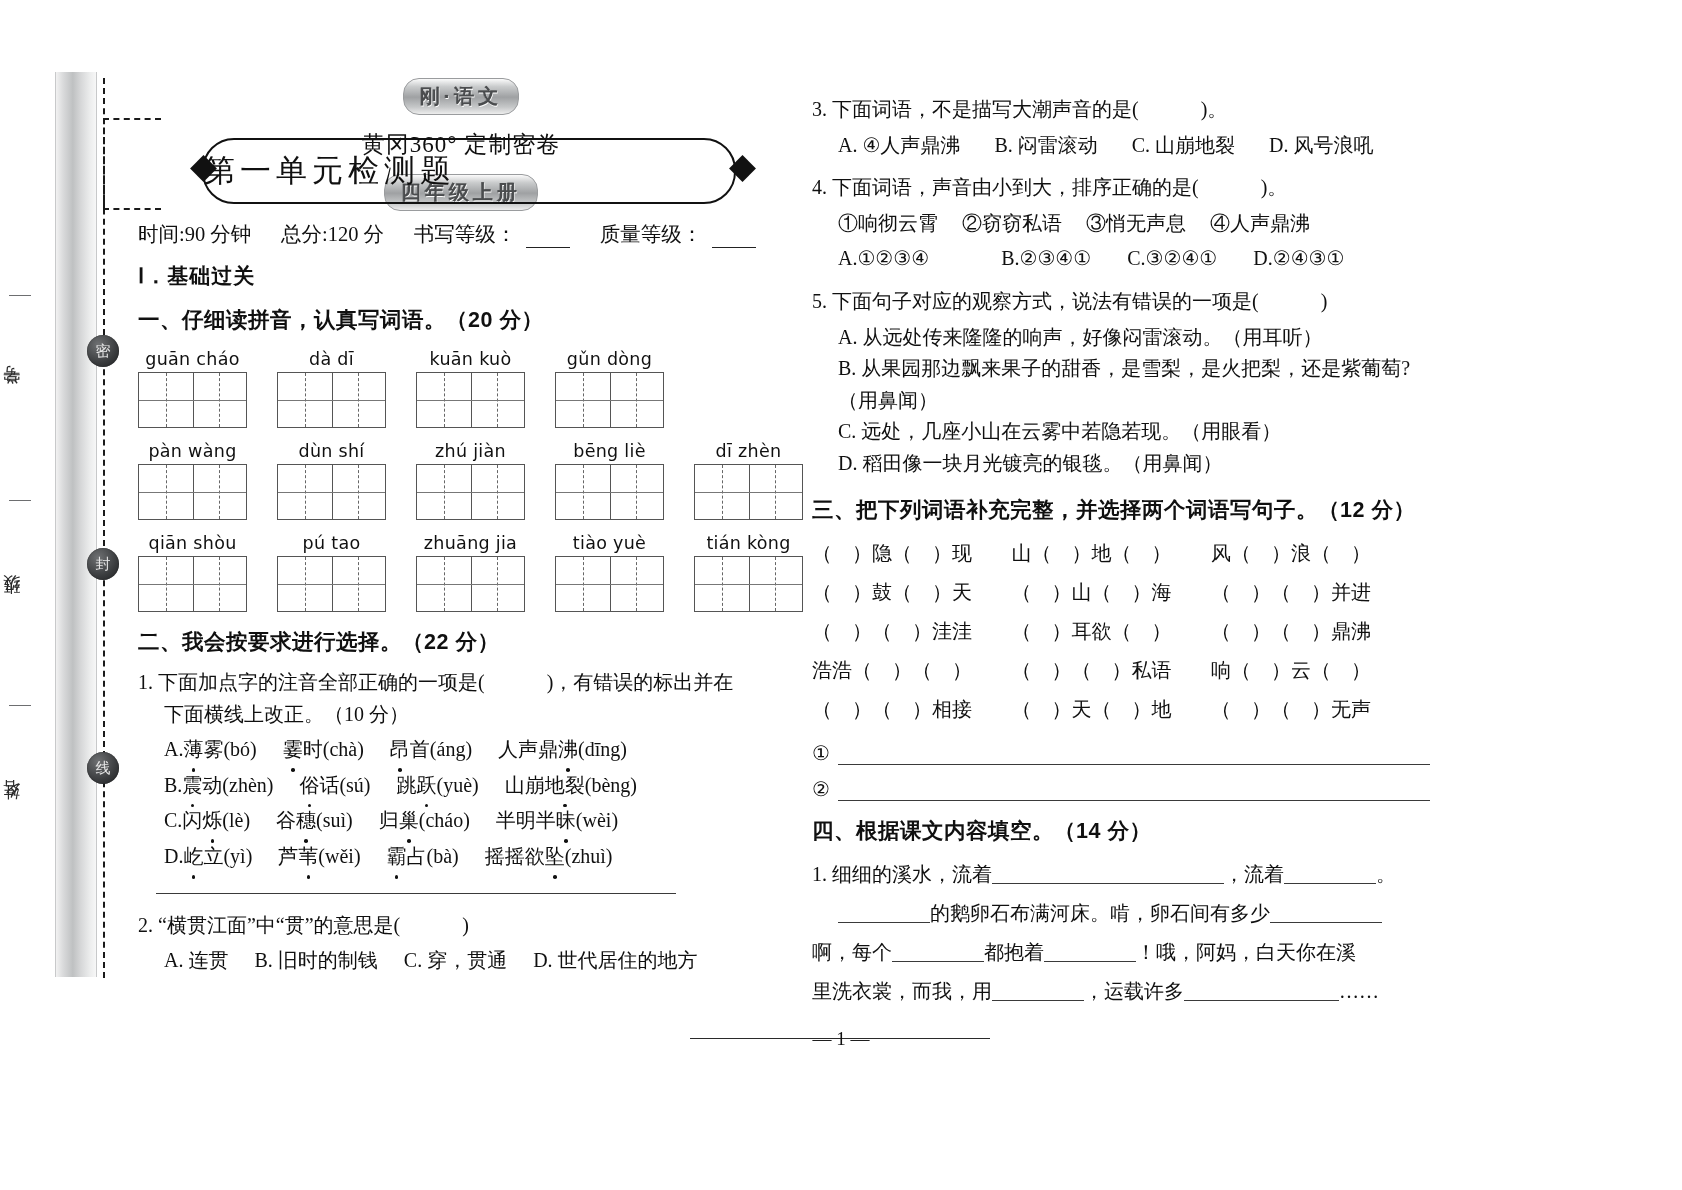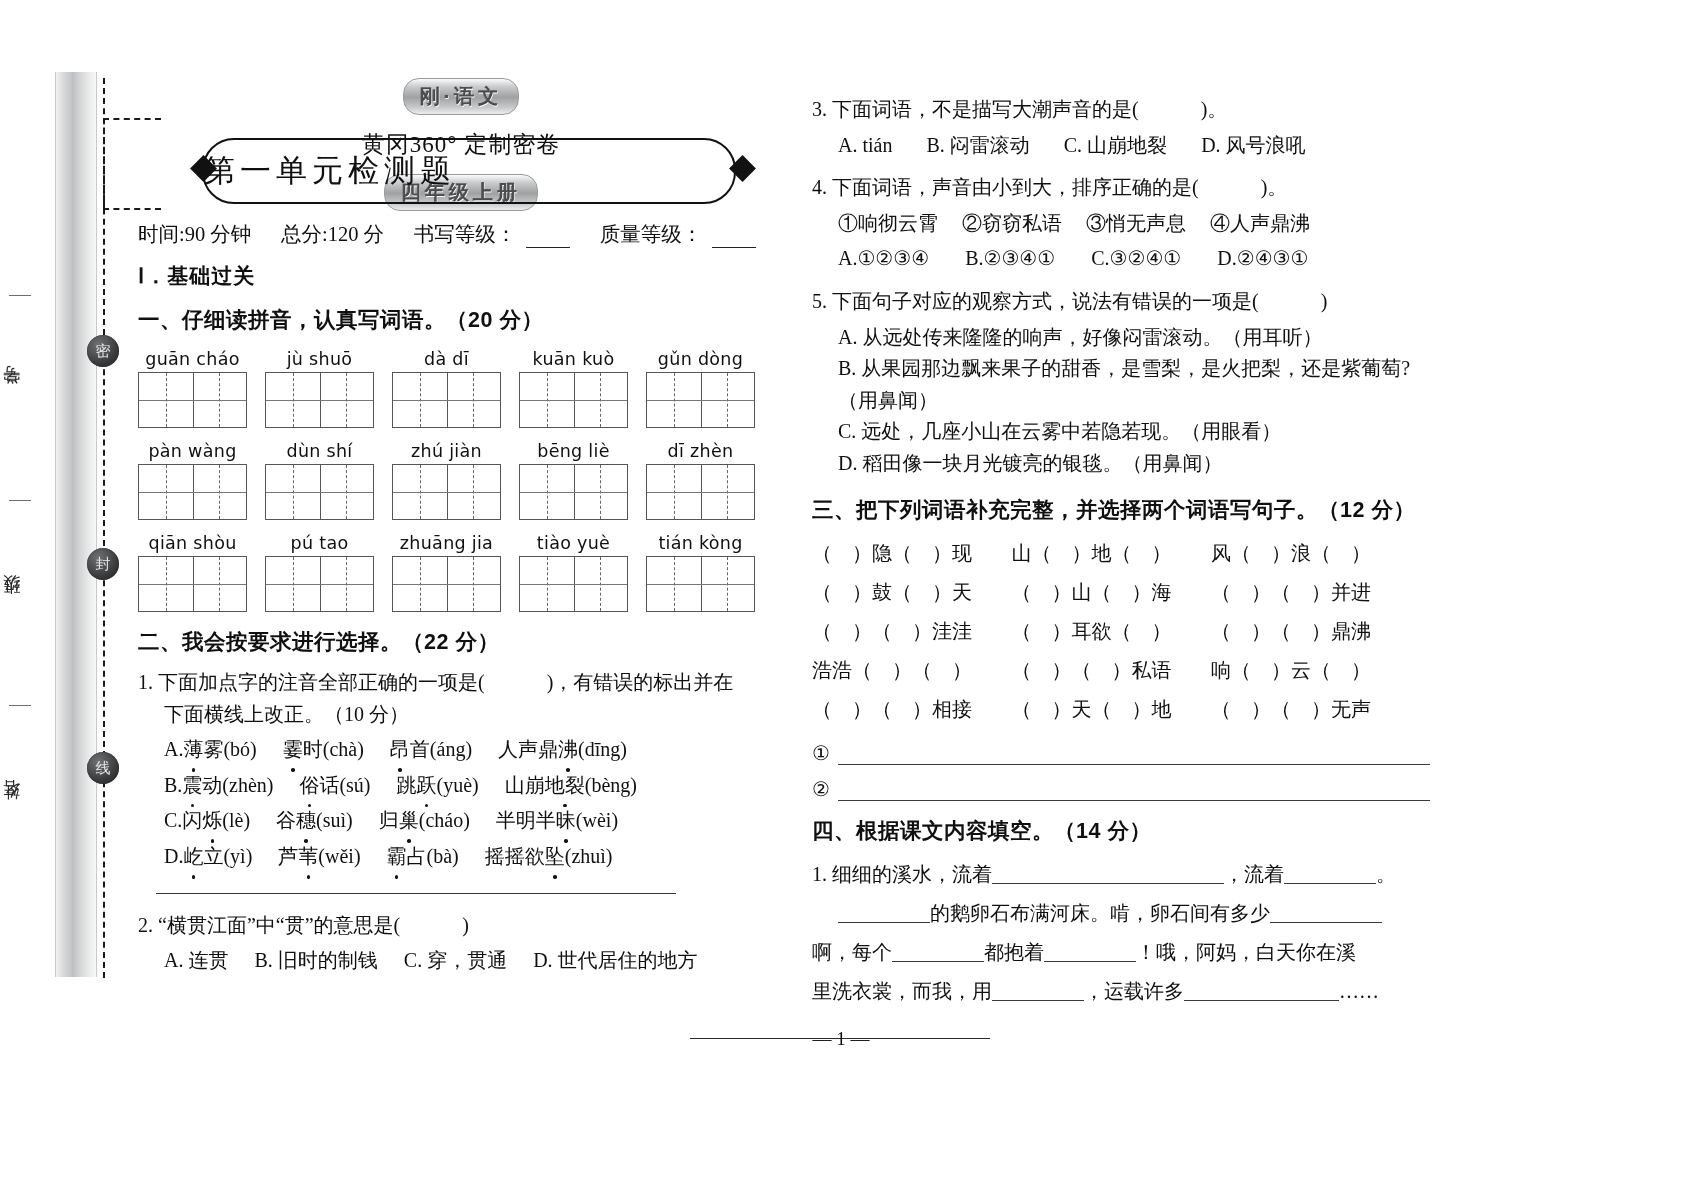--- a/index.html
+++ b/index.html
@@ -192,21 +192,21 @@
     font-size: 21.5px;
     font-weight: bold;
     letter-spacing: 0.5px;
     font-family: "Liberation Sans", sans-serif;
   }
 
   
   .pinyin-block { margin-top: 15px; }
   .pinyin-row {
     display: flex;
-    gap: 18px;
+    gap: 30px;
     margin-bottom: 13px;
   }
   .pinyin-cell { width: 109px; }
   .pinyin-text {
     font-family: "DejaVu Sans", sans-serif;
     font-size: 17.5px;
     text-align: center;
     letter-spacing: 0.3px;
     margin-bottom: 3px;
     white-space: nowrap;
@@ -398,27 +398,20 @@
     <div class="pinyin-block">
       <div class="pinyin-row">
         <div class="pinyin-cell">
           <div class="pinyin-text">guān cháo</div>
           <div class="tian-grid">
               <span class="vd a"></span>
               <span class="vd b"></span>
             </div>
         </div>
         <div class="pinyin-cell">
-          <div class="pinyin-text">jù  shuō</div>
-          <div class="tian-grid">
-              <span class="vd a"></span>
-              <span class="vd b"></span>
-            </div>
-        </div>
-        <div class="pinyin-cell">
           <div class="pinyin-text">dà   dī</div>
           <div class="tian-grid">
               <span class="vd a"></span>
               <span class="vd b"></span>
             </div>
         </div>
         <div class="pinyin-cell">
           <div class="pinyin-text">kuān kuò</div>
           <div class="tian-grid">
               <span class="vd a"></span>
@@ -600,42 +593,42 @@
 
   <div class="col col-right">
 
     <div class="q" style="margin-top:16px;">
       <div class="q-line">
         <span>3. 下面词语，不是描写大潮声音的是(</span>
         <span class="blank-paren"></span>
         <span>)。</span>
       </div>
       <div class="opts">
-        <span class="opt" style="margin-right:34px;">A. tián</span>
+        <span class="opt" style="margin-right:34px;">A. ④人声鼎沸</span>
         <span class="opt" style="margin-right:34px;">B. 闷雷滚动</span>
         <span class="opt" style="margin-right:34px;">C. 山崩地裂</span>
         <span class="opt">D. 风号浪吼</span>
       </div>
     </div>
 
     <div class="q">
       <div class="q-line">
         <span>4. 下面词语，声音由小到大，排序正确的是(</span>
         <span class="blank-paren"></span>
         <span>)。</span>
       </div>
       <div class="opts">
         <span class="opt" style="margin-right:24px;">①响彻云霄</span>
         <span class="opt" style="margin-right:24px;">②窃窃私语</span>
         <span class="opt" style="margin-right:24px;">③悄无声息</span>
         <span class="opt">④人声鼎沸</span>
       </div>
       <div class="opts">
         <span class="opt" style="margin-right:36px;">A.①②③④</span>
-        <span class="opt" style="margin-right:36px;">B.②③④①</span>
+        <span class="opt" style="margin-right:36px;margin-left:36px;">B.②③④①</span>
         <span class="opt" style="margin-right:36px;">C.③②④①</span>
         <span class="opt">D.②④③①</span>
       </div>
     </div>
 
     <div class="q">
       <div class="q-line">
         <span>5. 下面句子对应的观察方式，说法有错误的一项是(</span>
         <span class="blank-paren"></span>
         <span>)</span>

